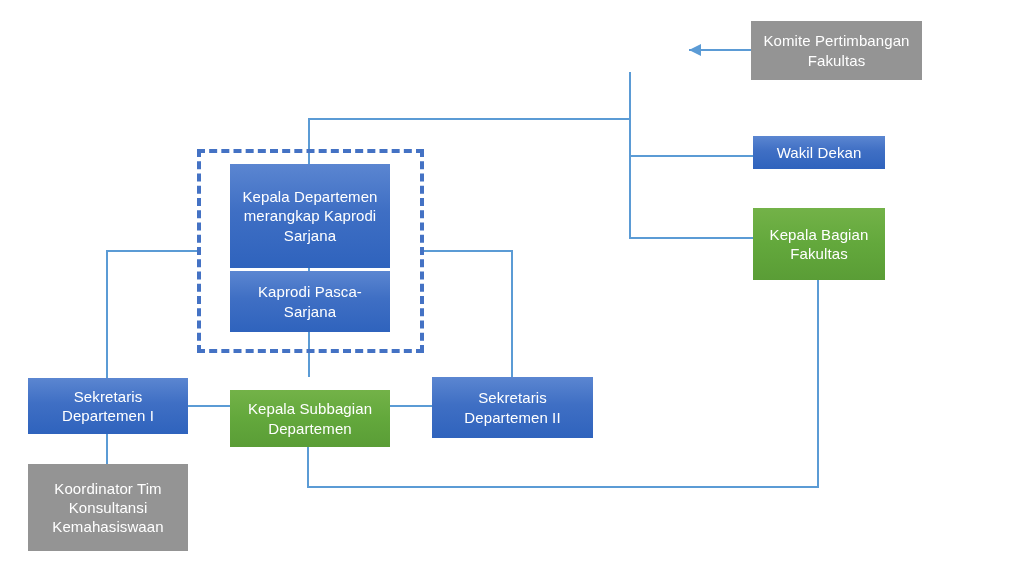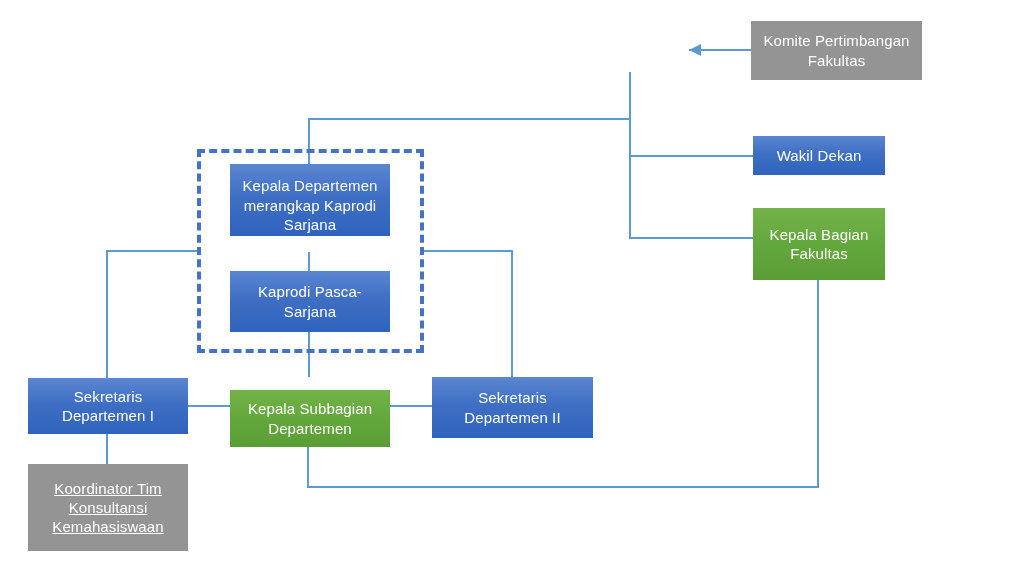--- a/index.html
+++ b/index.html
@@ -84,45 +84,45 @@
       <polyline points="308,434 308,487 818,487 818,268" fill="none" stroke="#5b9bd5" stroke-width="2" stroke-linejoin="miter" stroke-linecap="butt"></polyline>
     </svg>
 
   <div class="group-box" style="left: 197px; top: 149px; width: 227px; height: 204px; border-color: rgb(68, 114, 196);"></div>
 
 
   <div class="node gray" style="left: 751px; top: 21px; width: 171px; height: 59px;">
     <span class="label">Komite Pertimbangan Fakultas</span>
   </div>
 
-  <div class="node blue" style="left: 753px; top: 136px; width: 132px; height: 39px;">
+  <div class="node blue" style="left: 753px; top: 136px; width: 132px; height: 33px;">
     <span class="label">Wakil Dekan</span>
   </div>
 
   <div class="node green" style="left: 753px; top: 208px; width: 132px; height: 72px;">
     <span class="label">Kepala Bagian Fakultas</span>
   </div>
 
-  <div class="node blue" style="left: 230px; top: 164px; width: 160px; height: 72px; align-items: flex-end;">
+  <div class="node blue" style="left: 230px; top: 164px; width: 160px; height: 104px;">
     <span class="label">Kepala Departemen merangkap Kaprodi Sarjana</span>
   </div>
 
   <div class="node blue" style="left: 230px; top: 271px; width: 160px; height: 61px;">
     <span class="label">Kaprodi Pasca-Sarjana</span>
   </div>
 
   <div class="node blue" style="left: 28px; top: 378px; width: 160px; height: 56px;">
     <span class="label">Sekretaris Departemen I</span>
   </div>
 
   <div class="node green" style="left: 230px; top: 390px; width: 160px; height: 57px; justify-content: center;">
     <span class="label">Kepala Subbagian Departemen</span>
   </div>
 
   <div class="node blue" style="left: 432px; top: 377px; width: 161px; height: 61px;">
     <span class="label">Sekretaris Departemen II</span>
   </div>
 
-  <div class="node gray" style="left: 28px; top: 464px; width: 160px; height: 87px; text-decoration: underline;">
+  <div class="node gray" style="left: 28px; top: 464px; width: 160px; height: 87px;">
     <span class="label">Koordinator Tim Konsultansi Kemahasiswaan</span>
   </div>
 
 </div>
 
 </body></html>

